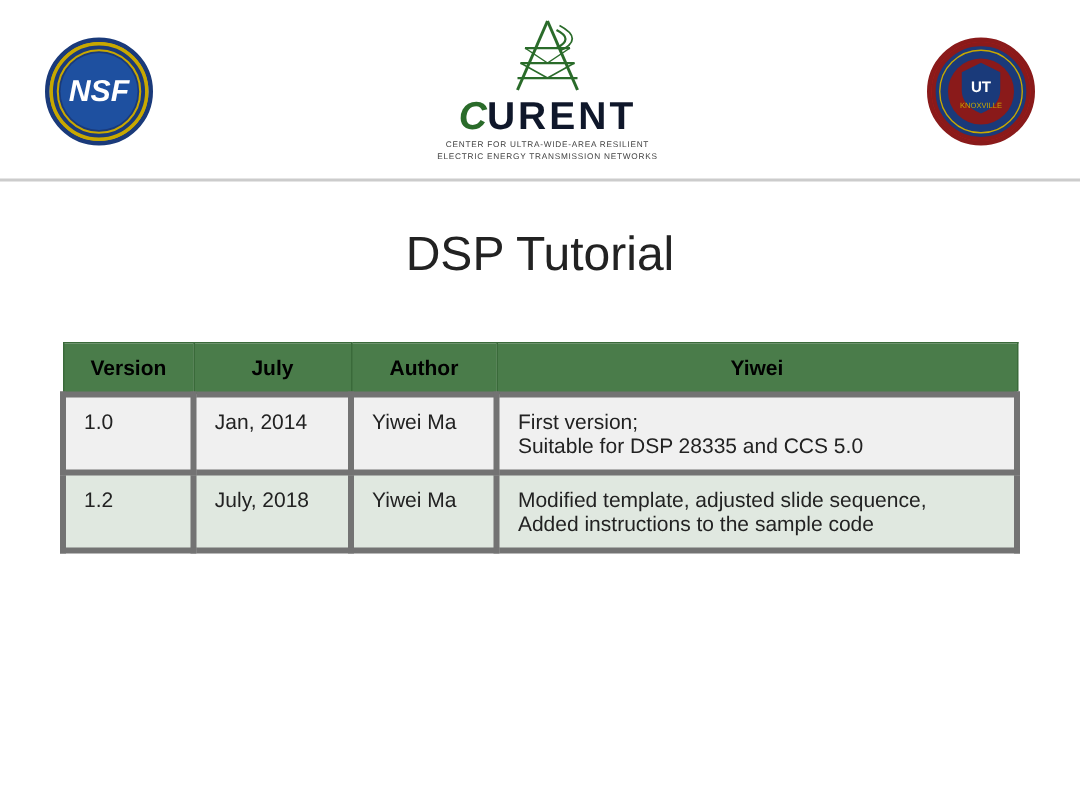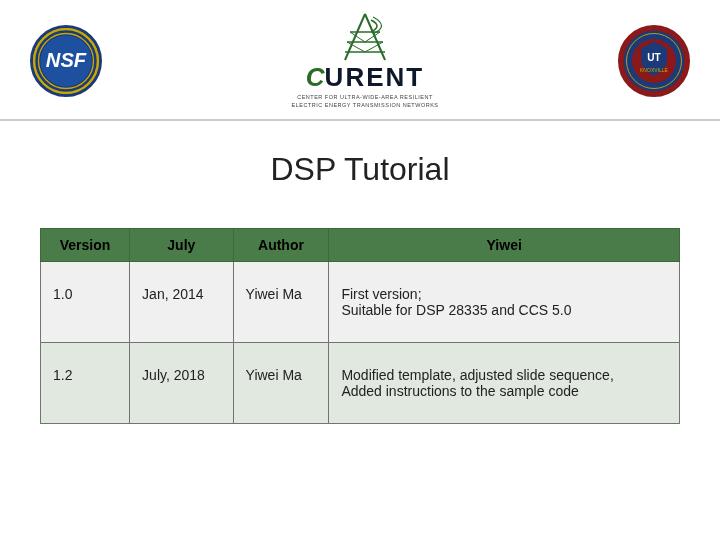--- a/index.html
+++ b/index.html
@@ -146,23 +146,23 @@
 
     .version-table tbody tr:nth-child(odd) {
       background-color: #f0f0f0;
     }
 
     .version-table tbody tr:nth-child(even) {
       background-color: #e0e8e0;
     }
 
     .version-table tbody td {
-      padding: 24px 12px;
+      padding: 8px 12px;
       vertical-align: top;
-      border: 1px solid #737373;
+      border: 4px solid #737373;
       color: #222;
     }
 
     
     .tower-svg {
       display: block;
     }
   </style>
 </head>
 <body>

